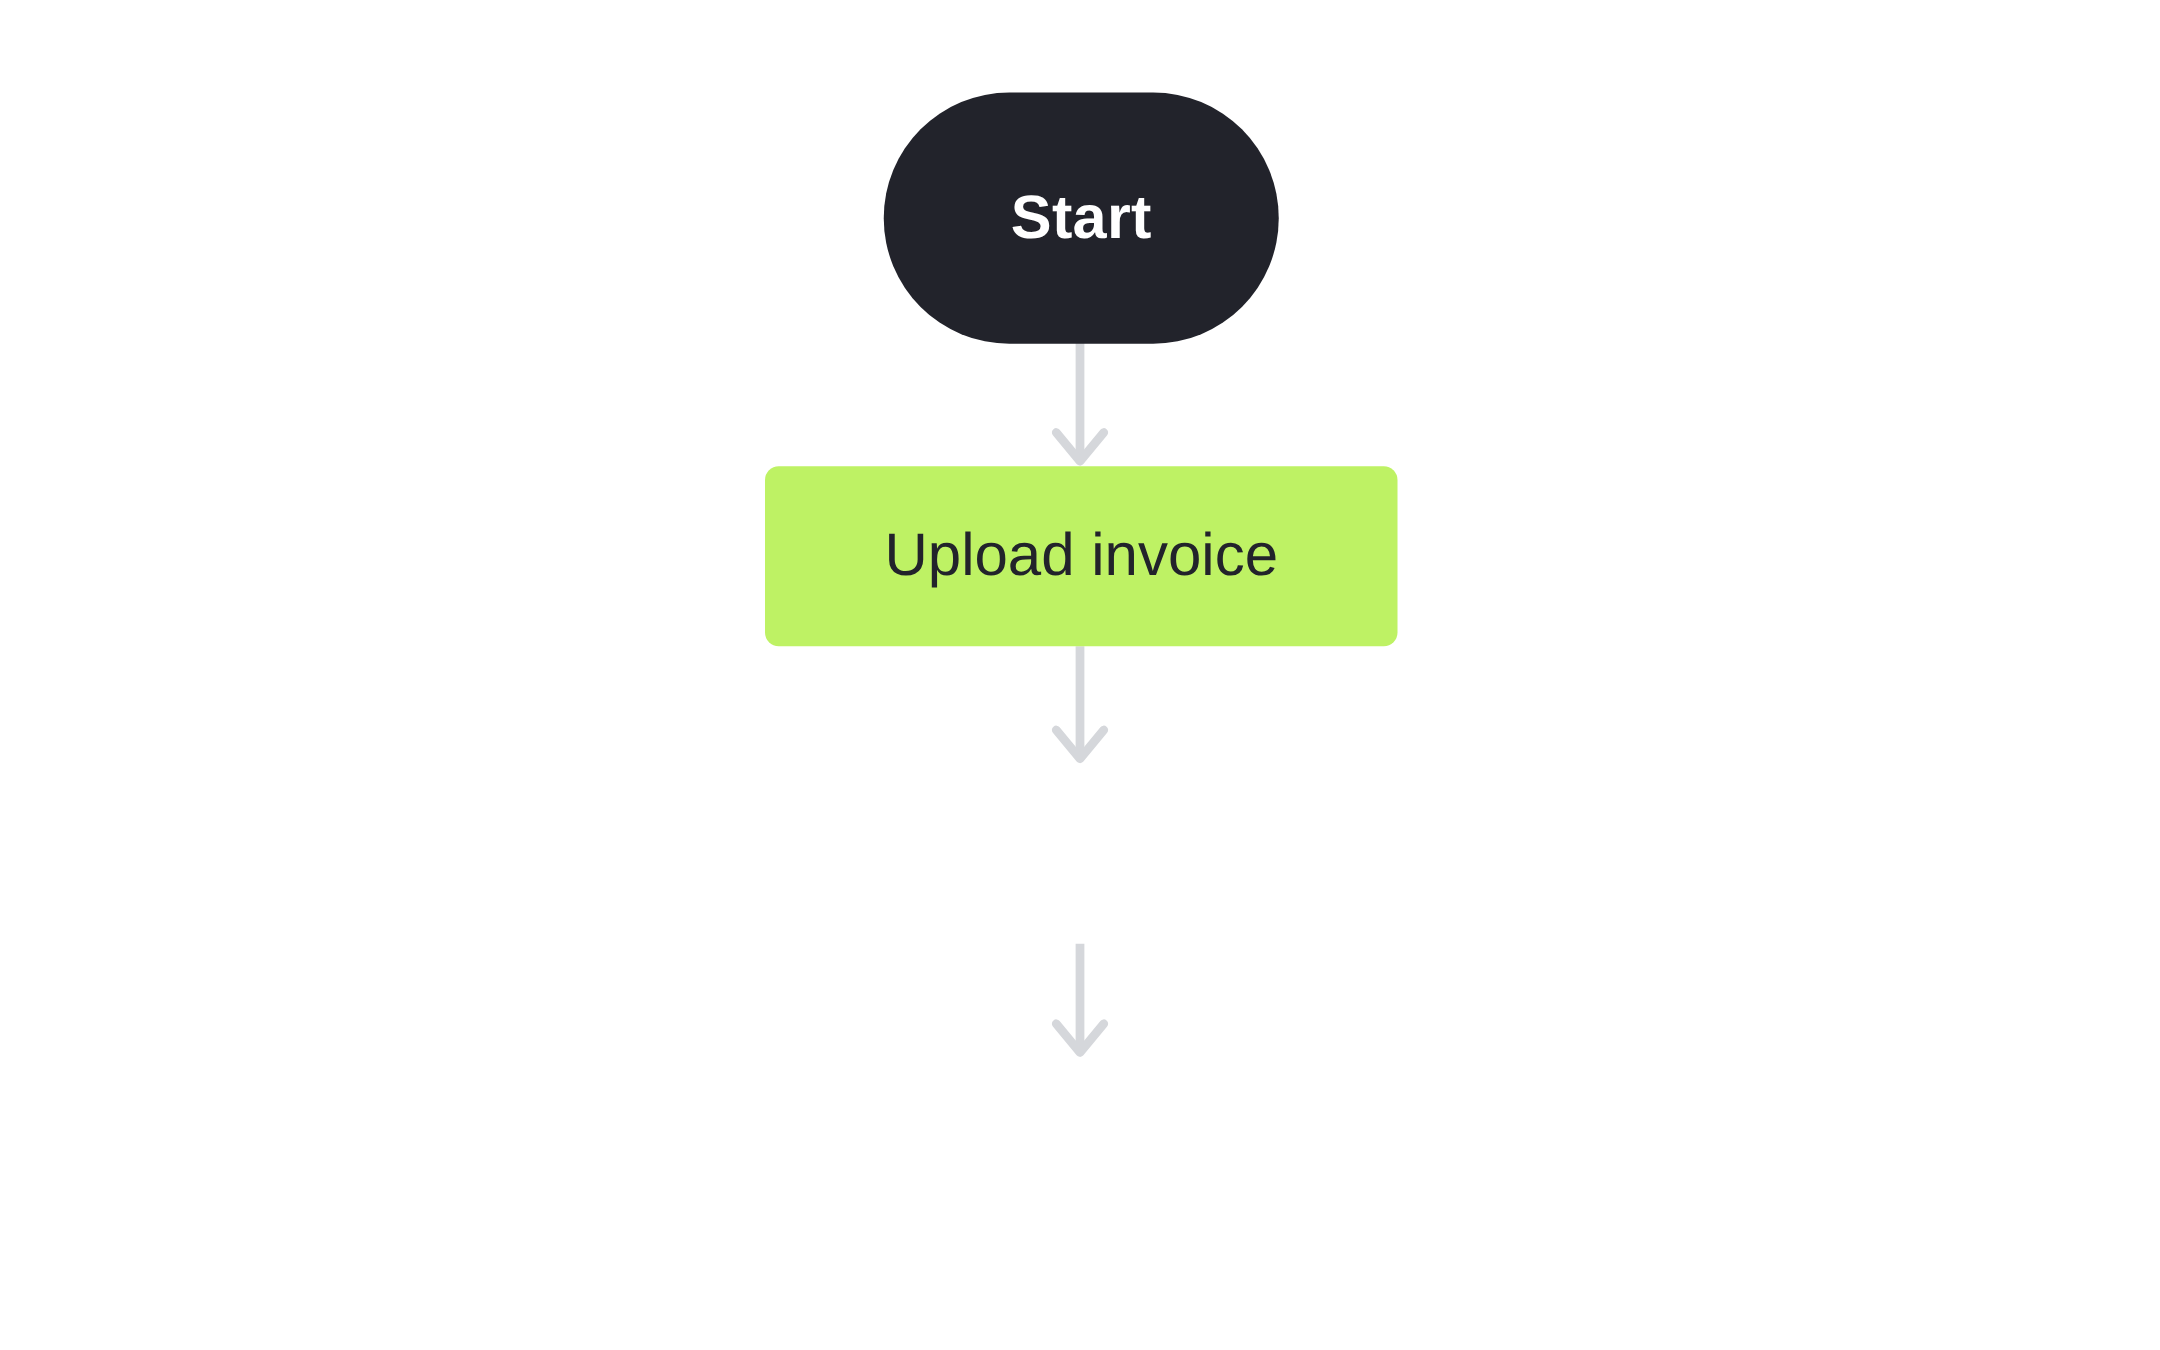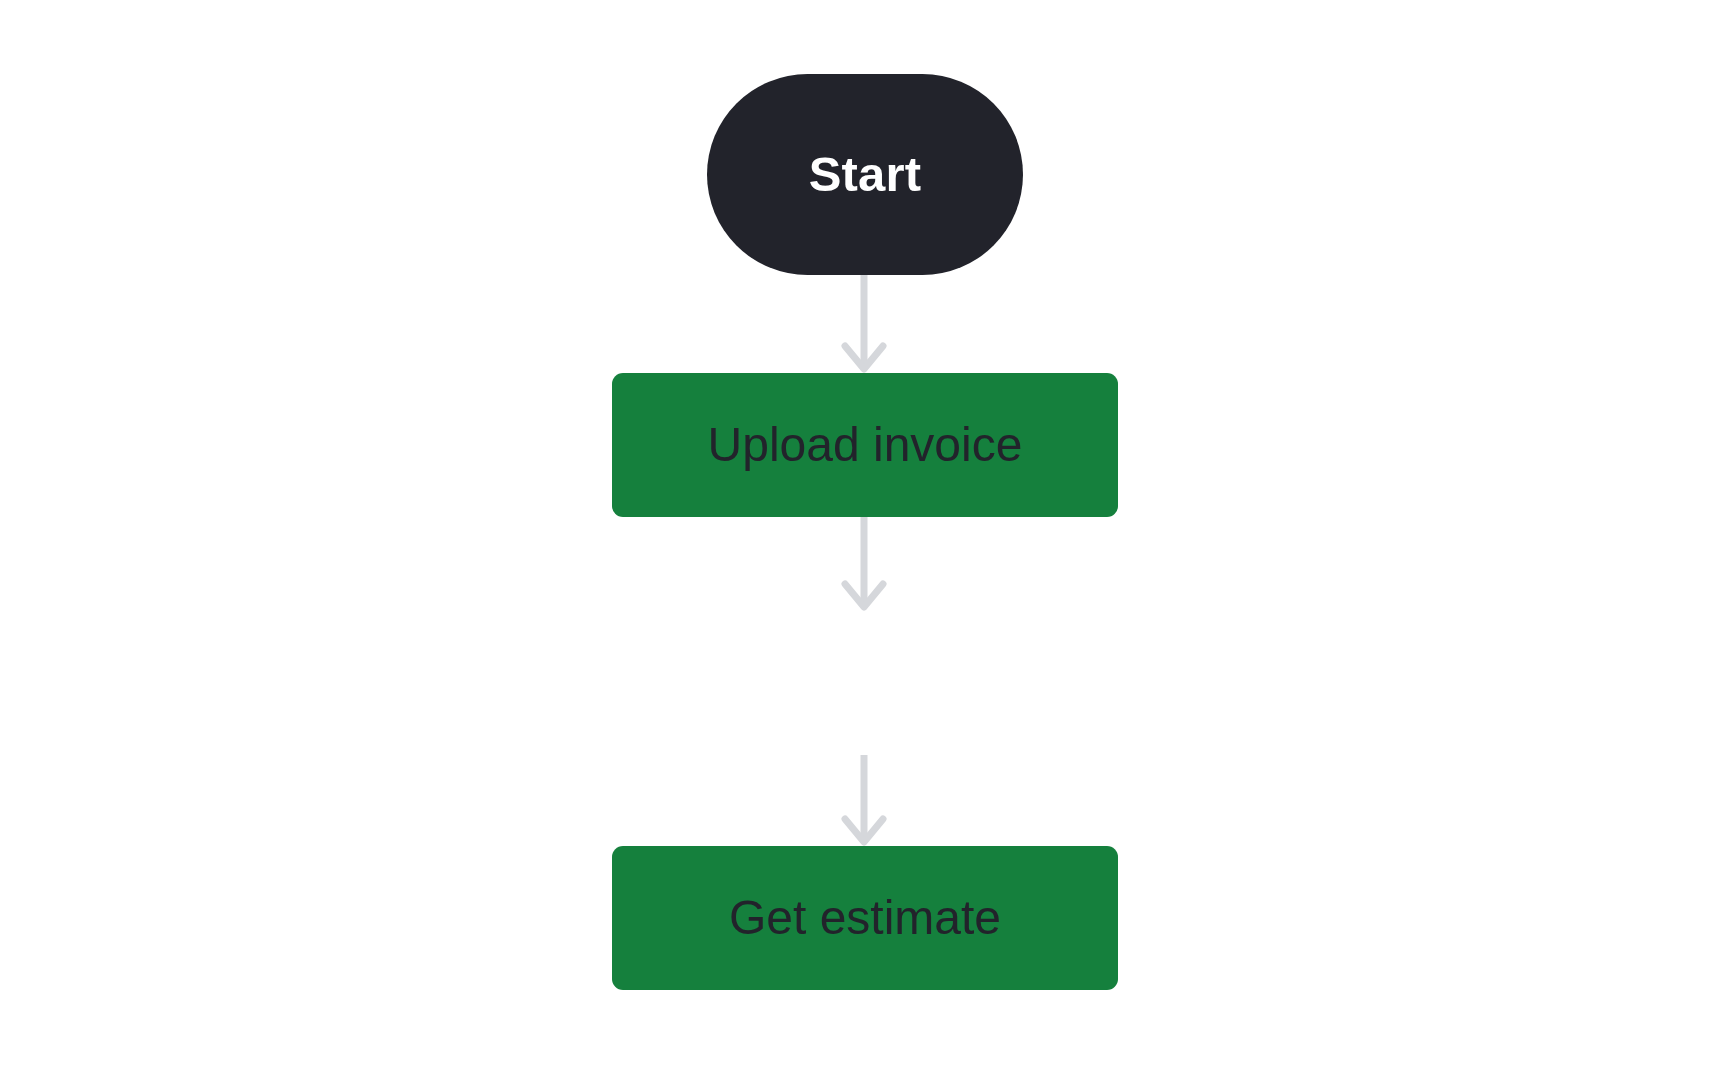--- a/index.html
+++ b/index.html
@@ -53,21 +53,21 @@
     font-size: 49px;
     font-weight: 700;
     letter-spacing: 0.2px;
   }
 
   
   .node-step {
     left: 612px;
     width: 506px;
     height: 144px;
-    background: #15803d;
+    background: #bef264;
     border-radius: 11px;
     color: #22232b;
     font-size: 48px;
     font-weight: 400;
   }
 
   .node-step-1 { top: 373px; }
   .node-step-2 { top: 611px; }
   .node-step-3 { top: 846px; }
 
@@ -101,17 +101,14 @@
 
   <div class="node node-start">
     <span class="node-label">Start</span>
   </div>
 
   <div class="node node-step node-step-1">
     <span class="node-label">Upload invoice</span>
   </div>
 
 
-  <div class="node node-step node-step-3">
-    <span class="node-label">Get estimate</span>
-  </div>
 
 </div>
 
 </body></html>

